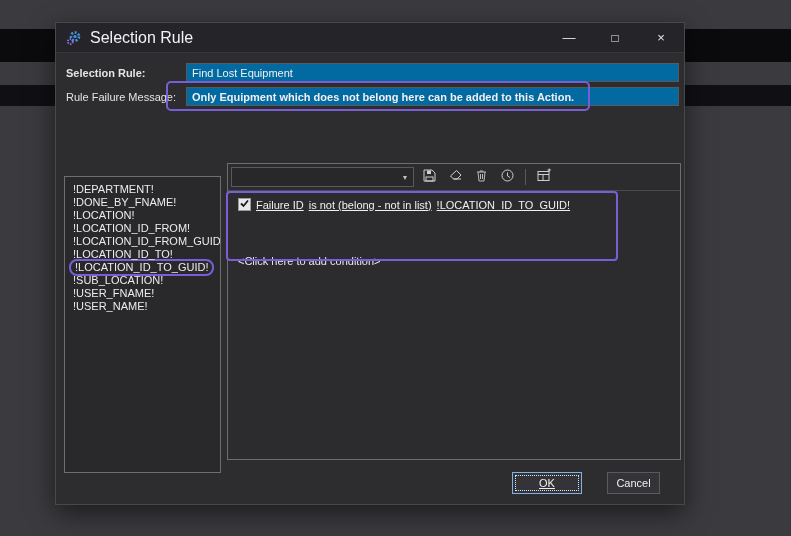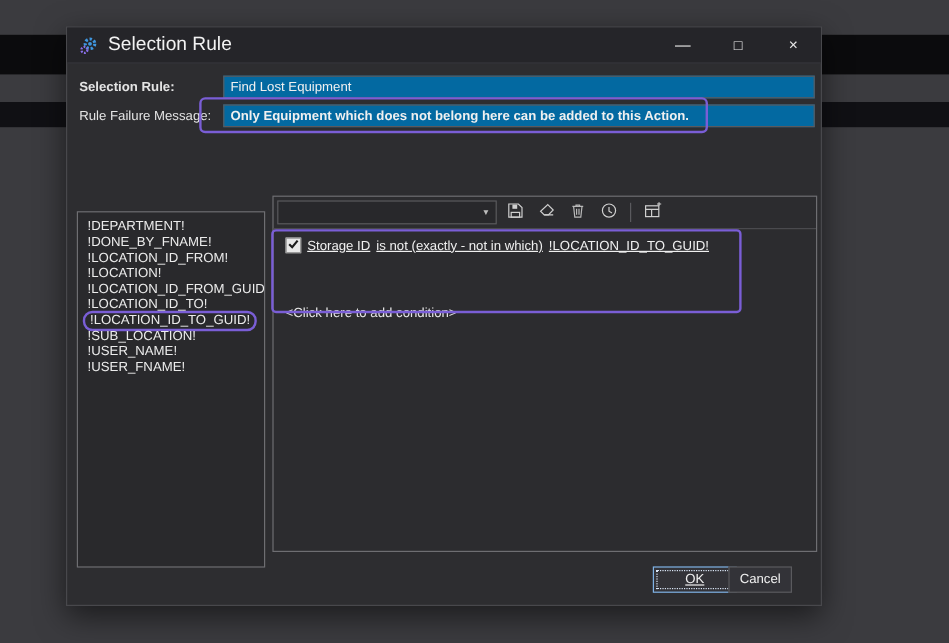--- a/index.html
+++ b/index.html
@@ -91,21 +91,21 @@
     display:flex; align-items:center; justify-content:center; padding:0;
   }
   .seg { font-size:11px; color:#f0f0f0; text-decoration:underline; cursor:pointer; }
   .addline { font-size:11px; color:#e8e8e8; cursor:pointer;margin-top:37px; }
 
   .btn {
     position:absolute; top:449px; height:22px; background:#333338;
     border:1px solid #5a5a5e; color:#f0f0f0; font-size:11px; font-family:inherit;
   }
   #btn-ok {
-    left:488px; width:70px; border-color:#7fb2e5;
+    left:456px; width:70px; border-color:#7fb2e5;
     outline:1px dotted #d9e6f7; outline-offset:-4px;
   }
   #btn-ok span { text-decoration:underline; }
   #btn-cancel { left:551px; width:53px; }
 </style>
 </head>
 <body>
 
 <div class="stripe" id="stripe1"></div>
 <div class="stripe" id="stripe2"></div>
@@ -133,28 +133,28 @@
 
   <span class="fieldlabel" id="lbl-msg">Rule Failure Message:</span>
   <input class="textinput" id="inp-msg" value="Only Equipment which does not belong here can be added to this Action." style="">
 
   <div class="anno" id="anno-msg"></div>
 
 
   <div class="leftpanel">
     <div class="item">!DEPARTMENT!</div>
     <div class="item">!DONE_BY_FNAME!</div>
+    <div class="item">!LOCATION!</div>
     <div class="item">!LOCATION_ID_FROM!</div>
-    <div class="item">!LOCATION!</div>
     <div class="item">!LOCATION_ID_FROM_GUID!</div>
     <div class="item">!LOCATION_ID_TO!</div>
     <div class="item hl">!LOCATION_ID_TO_GUID!</div>
     <div class="item">!SUB_LOCATION!</div>
+    <div class="item">!USER_FNAME!</div>
     <div class="item">!USER_NAME!</div>
-    <div class="item">!USER_FNAME!</div>
   </div>
 
   <div class="rightpanel">
     <div class="toolbar">
       <div class="combo">
         <span class="val"></span>
         <span class="arrow">▼</span>
       </div>
       <button class="tbtn">
         <span>
@@ -206,22 +206,22 @@
 
     <div class="cond-content">
       <div class="cond-row">
         <button class="checkbox">
           <span>
             <svg width="11" height="11" viewBox="0 0 11 11">
                 <path d="M2 5.5 L4.5 8 L9 2.5" fill="none" stroke="#1a1a1a" stroke-width="1.8"></path>
               </svg>
           </span>
         </button>
-        <span class="seg">Storage ID</span>
-        <span class="seg">is not (exactly - not in which)</span>
+        <span class="seg">Failure ID</span>
+        <span class="seg">is not (belong - not in list)</span>
         <span class="seg">!LOCATION_ID_TO_GUID!</span>
       </div>
       <div class="addline">&lt;Click here to add condition&gt;</div>
     </div>
   </div>
 
   <div class="anno" id="anno-cond"></div>
 
   <button class="btn" id="btn-ok"><span>OK</span></button>
   <button class="btn" id="btn-cancel"><span>Cancel</span></button>

